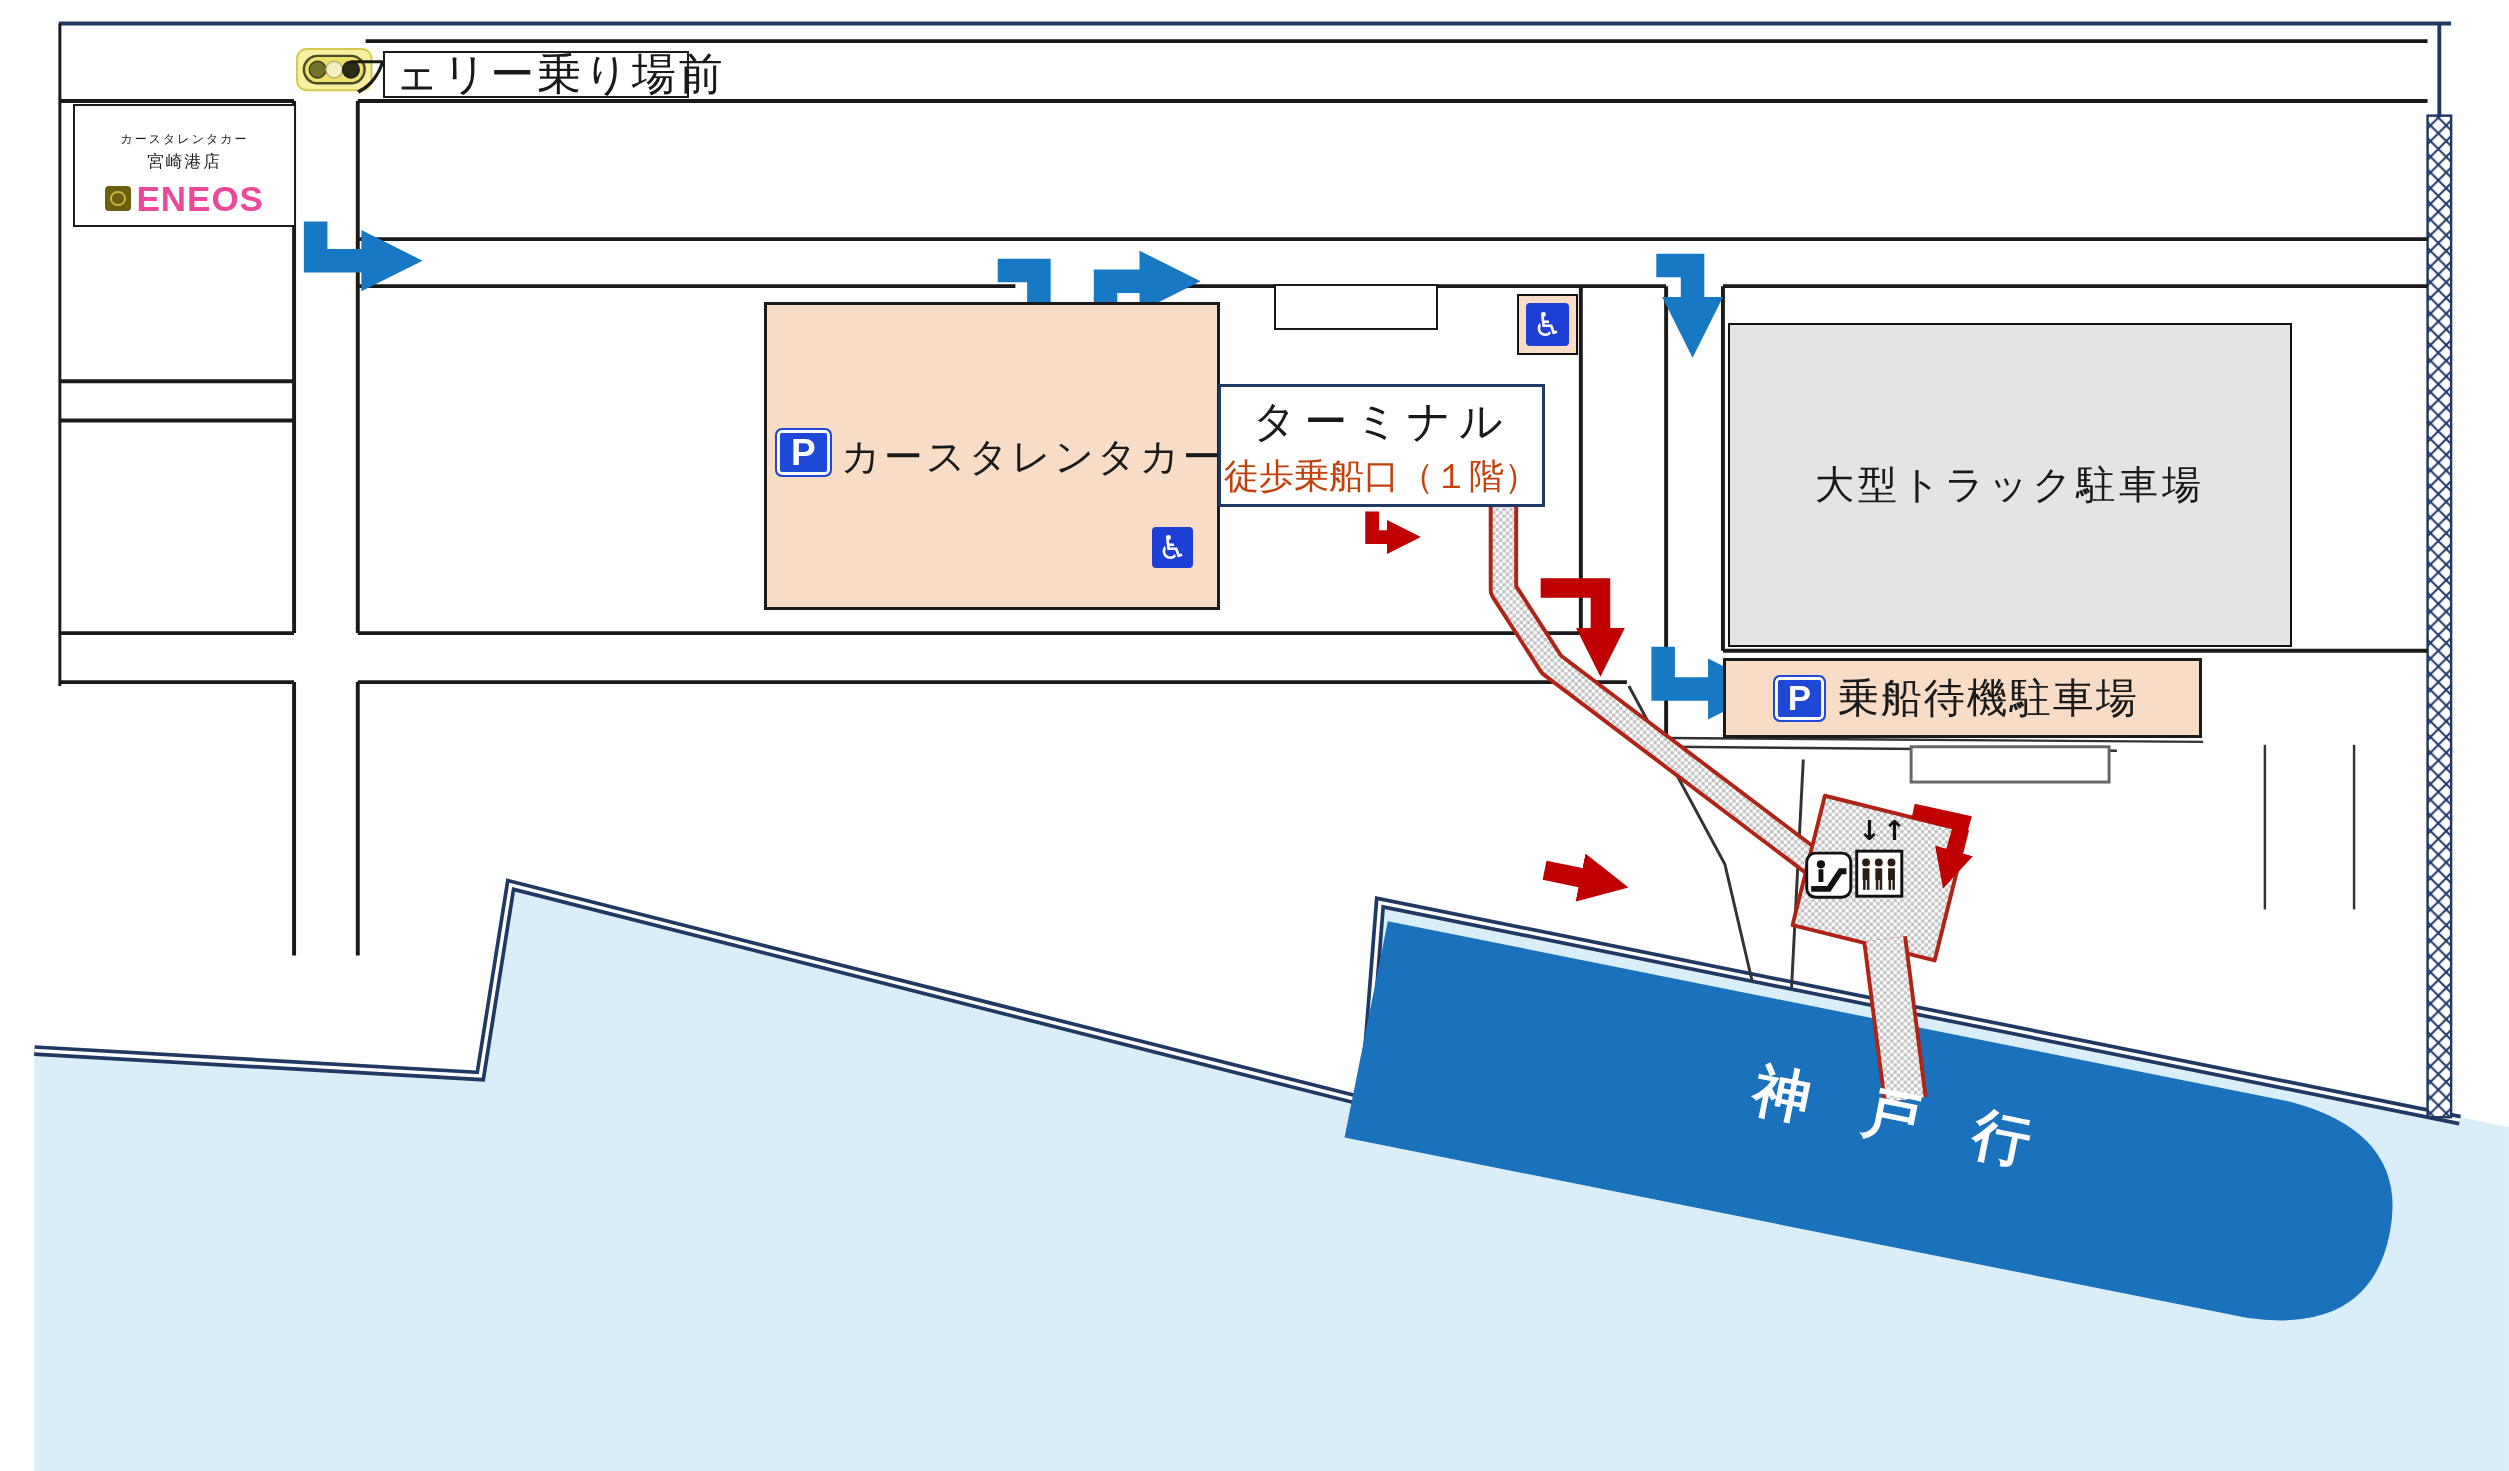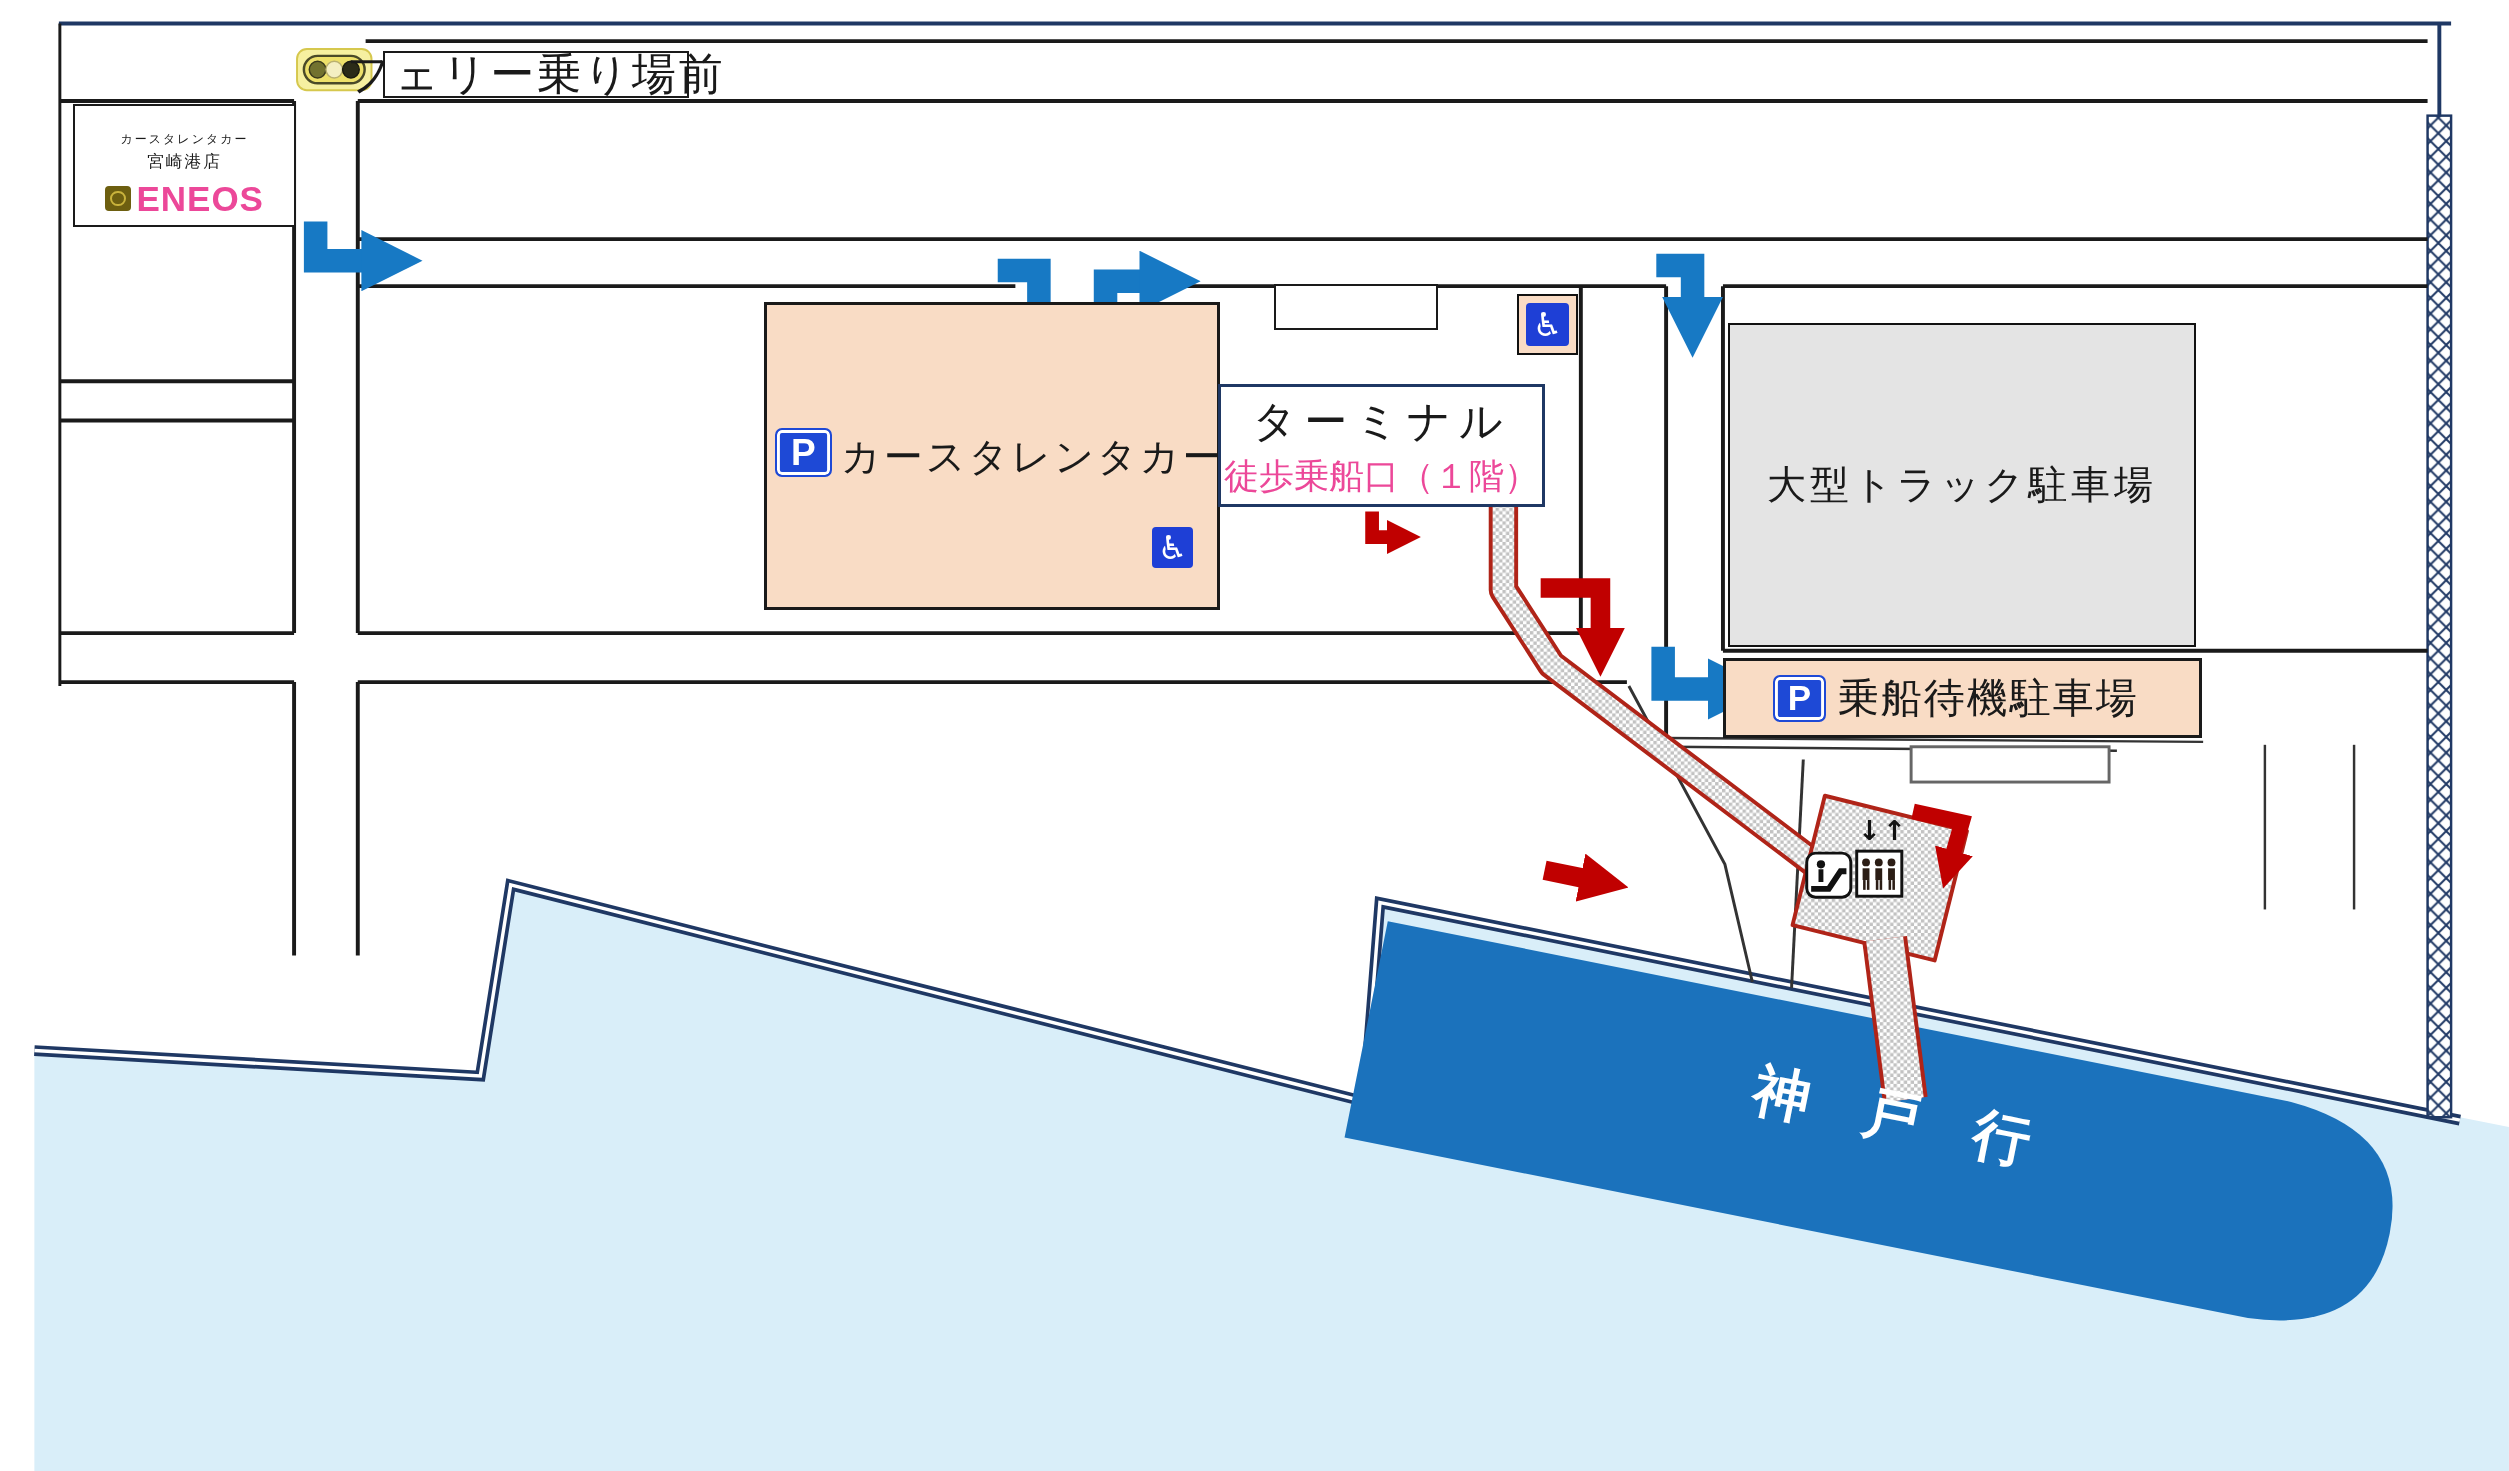--- a/index.html
+++ b/index.html
@@ -10,21 +10,21 @@
   .ov{position:absolute;z-index:3;box-sizing:border-box;}
   .sign-box{background:#fff;border:2.9px solid #1a1a1a;display:flex;align-items:center;justify-content:center;}
   .lbl{white-space:nowrap;}
   .peach{background:#F9DCC5;border:3.9px solid #1a1a1a;}
   .p-sign{background:#1E49D6;border:2px solid #1E49D6;box-shadow:inset 0 0 0 2.9px #fff;
           border-radius:6.9px;color:#fff;display:flex;align-items:center;justify-content:center;
           font-family:"Liberation Sans","DejaVu Sans",sans-serif;font-weight:bold;}
   .wc{background:#1E3FD6;border-radius:3.9px;color:#fff;display:flex;align-items:center;justify-content:center;
       font-family:"DejaVu Sans",sans-serif;}
   .terminal-box{background:#fff;border:3.9px solid #1F3864;text-align:center;}
-  .red-text{color:#ec4899;}
+  .red-text{color:#c2410c;}
   .ship-label{position:absolute;z-index:3;color:#fff;font-family:"Liberation Sans","DejaVu Sans",sans-serif;
               font-weight:bold;font-size:57px;letter-spacing:55px;white-space:nowrap;
               transform:rotate(11.3deg);transform-origin:left center;}
   .eneos-brand{font-family:"Liberation Sans","DejaVu Sans",sans-serif;font-weight:900;
                font-size:35px;letter-spacing:1px;color:#ec4899;line-height:1;}
   .eneos-emblem{display:inline-block;width:25.5px;height:25.5px;background:#6d5f10;border-radius:3.9px;
                 margin-right:5.9px;position:relative;vertical-align:-2.9px;}
   .eneos-emblem::after{content:"";position:absolute;left:4.9px;top:4.9px;width:11.8px;height:11.8px;
                 border:2px solid #c9b33c;border-radius:50%;}
   .updown{font-family:"DejaVu Sans",sans-serif;font-weight:bold;font-size:27.4px;letter-spacing:2px;color:#111;}
@@ -198,21 +198,21 @@
   <div class="wc" style="width:43px;height:43px;font-size:33px;">
     <span>♿</span>
   </div>
 </div>
 
 <div class="ov terminal-box" style="left:1218px;top:384px;width:327px;height:123px;">
   <div style="font-size:43px;letter-spacing:7.8px;margin-top:5.9px;">ターミナル</div>
   <div class="red-text" style="font-size:35px;margin-top:2px;">徒歩乗船口（１階）</div>
 </div>
 
-<div class="ov" style="left:1728px;top:323px;width:468px;height:324px;background:#E4E4E4;border:2.9px solid #111;
+<div class="ov" style="left:1728px;top:323px;width:564px;height:324px;background:#E4E4E4;border:2.9px solid #111;
             display:flex;align-items:center;justify-content:center;">
   <span class="lbl" style="font-size:39px;letter-spacing:3.9px;">大型トラック駐車場</span>
 </div>
 
 <div class="ov peach" style="left:1723px;top:658px;width:479px;height:80px;display:flex;align-items:center;">
   <div class="p-sign" style="width:49px;height:43px;font-size:35px;margin-left:47px;">
     <span>P</span>
   </div>
   <span class="lbl" style="font-size:41px;letter-spacing:2px;margin-left:11.8px;">乗船待機駐車場</span>
 </div>

